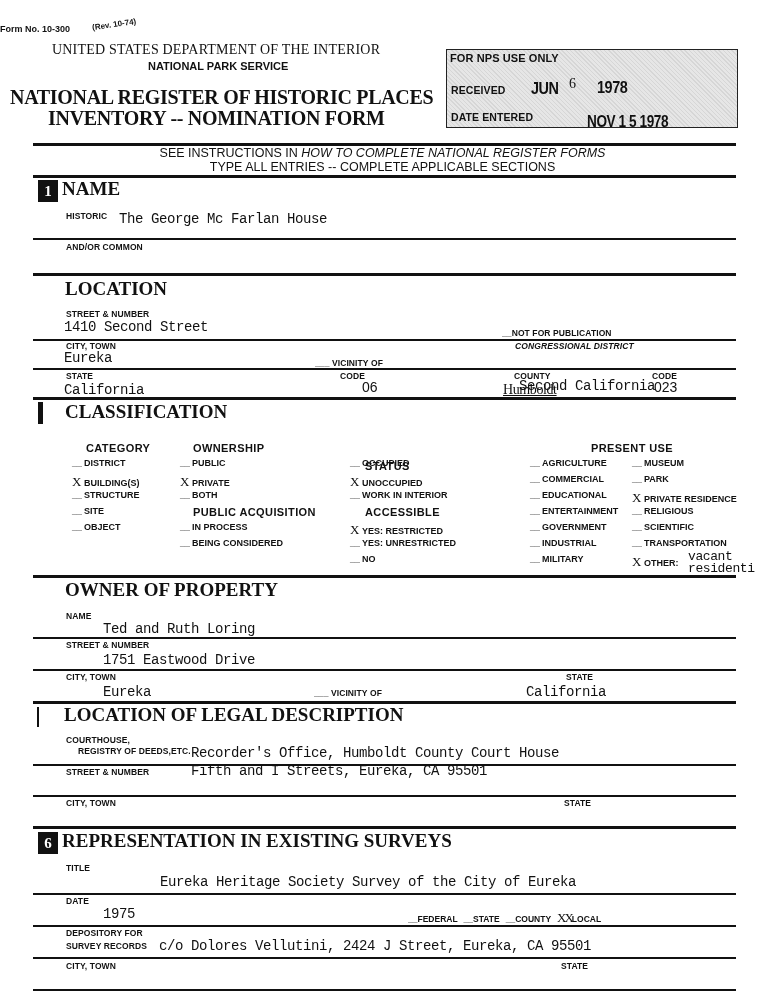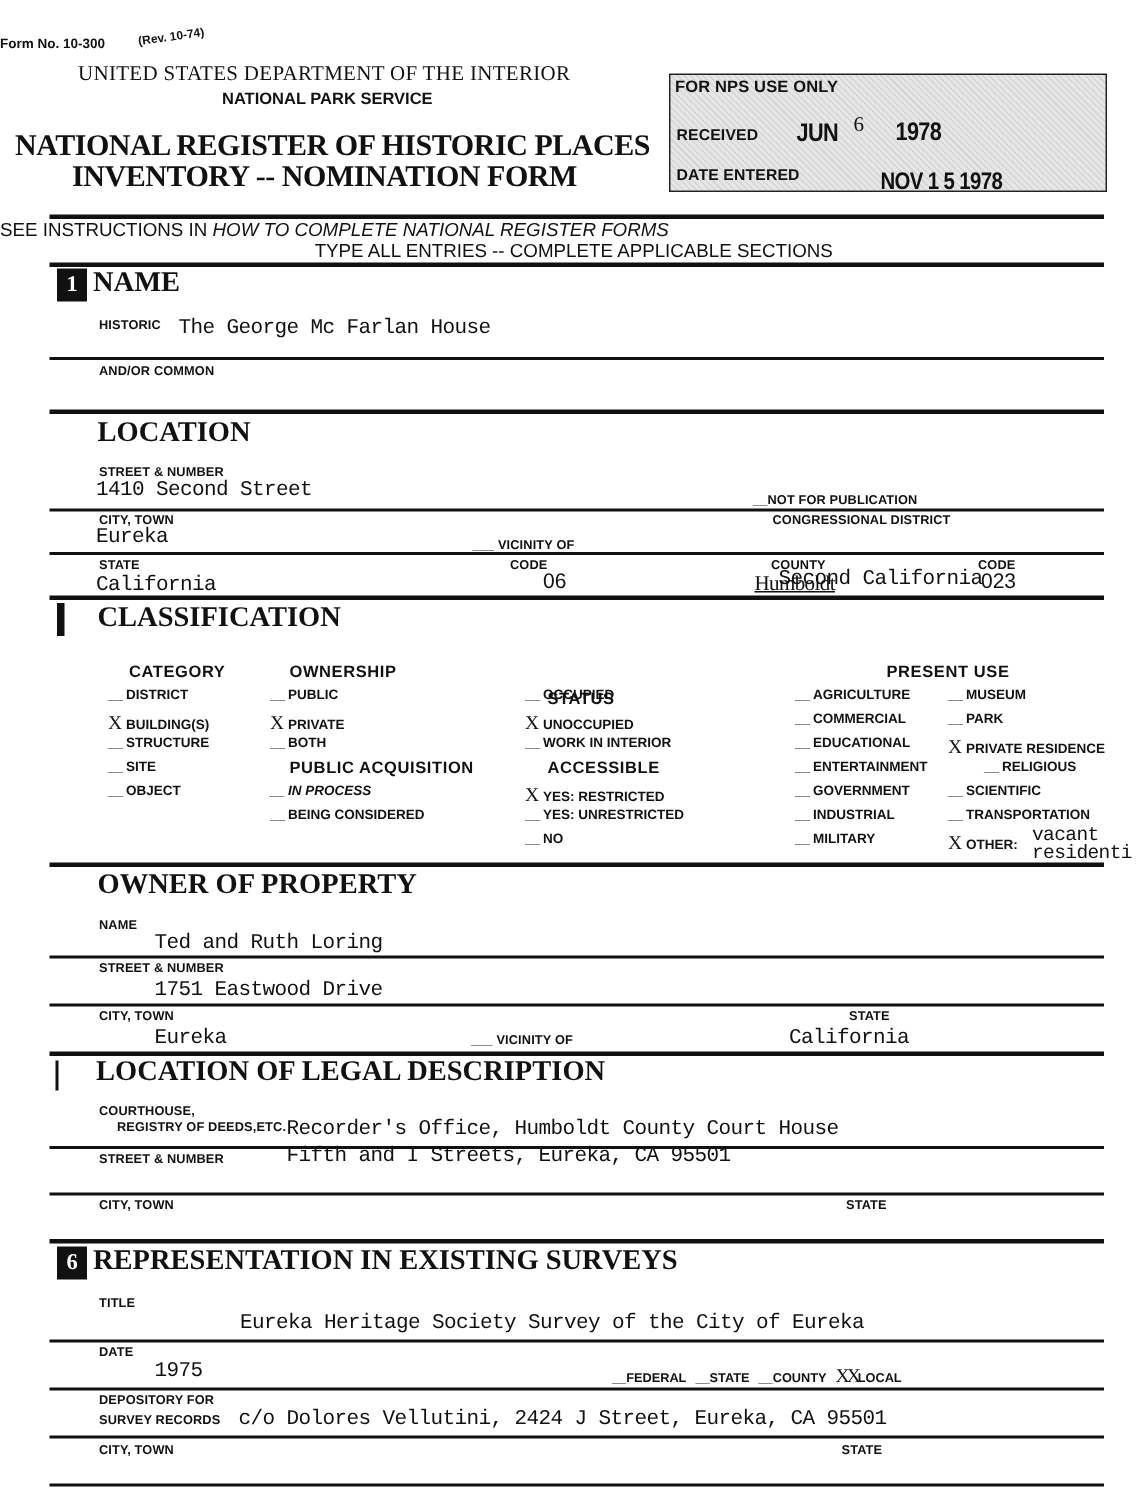--- a/index.html
+++ b/index.html
@@ -35,21 +35,21 @@
   <div class="abs lbl" style="left:3px;top:2px;font-size:11px;">FOR NPS USE ONLY</div>
   <div class="abs lbl" style="left:4px;top:34px;font-size:10.5px;">RECEIVED</div>
   <div class="abs stamp" style="left:84px;top:29px;">JUN</div>
   <div class="abs serif" style="left:122px;top:26px;font-size:14px;">6</div>
   <div class="abs stamp" style="left:150px;top:28px;">1978</div>
   <div class="abs lbl" style="left:4px;top:61px;font-size:10.5px;">DATE ENTERED</div>
   <div class="abs stamp" style="left:140px;top:63px;font-size:16px;">NOV 1 5 1978</div>
 </div>
 
 <div class="rule thick" style="top:143px;"></div>
-<div class="abs sans" style="left:0;width:765px;top:146px;text-align:left;font-size:12.5px;">
+<div class="abs sans" style="left:0;width:765px;top:146px;text-align:center;font-size:12.5px;">
   <span>SEE INSTRUCTIONS IN </span><i>HOW TO COMPLETE NATIONAL REGISTER FORMS</i>
 </div>
 <div class="abs sans" style="left:0;width:765px;top:160px;text-align:center;font-size:12.5px;">TYPE ALL ENTRIES -- COMPLETE APPLICABLE SECTIONS</div>
 <div class="rule thick" style="top:175px;"></div>
 
 <div class="abs sec-title" style="left:38px;top:178px;">
   <span class="sec-num">1</span><span>NAME</span>
 </div>
 <div class="abs lbl" style="left:66px;top:211px;">HISTORIC</div>
 <div class="abs typed" style="left:119px;top:211px;">The George Mc Farlan House</div>
@@ -59,21 +59,21 @@
 
 <div class="rule thick" style="top:273px;"></div>
 <div class="abs sec-title" style="left:65px;top:278px;">LOCATION</div>
 <div class="abs lbl" style="left:66px;top:309px;">STREET &amp; NUMBER</div>
 <div class="abs typed" style="left:64px;top:319px;">1410 Second Street</div>
 <div class="abs lbl" style="left:502px;top:328px;">__NOT FOR PUBLICATION</div>
 <div class="rule thin" style="top:339px;"></div>
 <div class="abs lbl" style="left:66px;top:341px;">CITY, TOWN</div>
 <div class="abs typed" style="left:64px;top:350px;">Eureka</div>
 <div class="abs lbl" style="left:315px;top:358px;">___ VICINITY OF</div>
-<div class="abs lbl" style="left:515px;top:341px;">CONGRESSIONAL DISTRICT</div>
+<div class="abs lbl" style="left:515px;top:341px;font-style:italic;">CONGRESSIONAL DISTRICT</div>
 <div class="abs typed" style="left:519px;top:350px;margin-top:28px;">Second California</div>
 <div class="rule thin" style="top:368px;"></div>
 <div class="abs lbl" style="left:66px;top:371px;">STATE</div>
 <div class="abs typed" style="left:64px;top:382px;">California</div>
 <div class="abs lbl" style="left:340px;top:371px;">CODE</div>
 <div class="abs sans" style="left:362px;top:379px;font-size:14px;">06</div>
 <div class="abs lbl" style="left:514px;top:371px;">COUNTY</div>
 <div class="abs typed" style="left:503px;top:382px;text-decoration:underline;font-family:Liberation Serif, serif;">Humboldt</div>
 <div class="abs lbl" style="left:652px;top:371px;">CODE</div>
 <div class="abs sans" style="left:654px;top:379px;font-size:14px;">023</div>
@@ -94,21 +94,21 @@
     <div class="cb" style="height: 16px;"><span class="mark" style="font-family: &quot;Liberation Sans&quot;, sans-serif; font-size: 9px; font-weight: bold;">__</span><span>SITE</span></div>
     <div class="cb" style="height: 16px;"><span class="mark" style="font-family: &quot;Liberation Sans&quot;, sans-serif; font-size: 9px; font-weight: bold;">__</span><span>OBJECT</span></div>
   </div>
 <div id="col-ownership" class="abs" style="left:180px;top:458px;">
     <div class="cb" style="height: 16px;"><span class="mark" style="font-family: &quot;Liberation Sans&quot;, sans-serif; font-size: 9px; font-weight: bold;">__</span><span>PUBLIC</span></div>
     <div class="cb" style="height: 16px;"><span class="mark">X</span><span>PRIVATE</span></div>
     <div class="cb" style="height: 16px;"><span class="mark" style="font-family: &quot;Liberation Sans&quot;, sans-serif; font-size: 9px; font-weight: bold;">__</span><span>BOTH</span></div>
   </div>
 <div class="abs colhead" style="left:193px;top:506px;text-align:center;">PUBLIC ACQUISITION</div>
 <div id="col-acquisition" class="abs" style="left:180px;top:522px;">
-    <div class="cb" style="height: 16px; font-style: italic;"><span class="mark" style="font-family: &quot;Liberation Sans&quot;, sans-serif; font-size: 9px; font-weight: bold;">__</span><span>IN PROCESS</span></div>
+    <div class="cb" style="height: 16px;"><span class="mark" style="font-family: &quot;Liberation Sans&quot;, sans-serif; font-size: 9px; font-weight: bold;">__</span><span>IN PROCESS</span></div>
     <div class="cb" style="height: 16px;"><span class="mark" style="font-family: &quot;Liberation Sans&quot;, sans-serif; font-size: 9px; font-weight: bold;">__</span><span>BEING CONSIDERED</span></div>
   </div>
 <div id="col-status" class="abs" style="left:350px;top:458px;">
     <div class="cb" style="height: 16px;"><span class="mark" style="font-family: &quot;Liberation Sans&quot;, sans-serif; font-size: 9px; font-weight: bold;">__</span><span>OCCUPIED</span></div>
     <div class="cb" style="height: 16px;"><span class="mark">X</span><span>UNOCCUPIED</span></div>
     <div class="cb" style="height: 16px;"><span class="mark" style="font-family: &quot;Liberation Sans&quot;, sans-serif; font-size: 9px; font-weight: bold;">__</span><span>WORK IN INTERIOR</span></div>
   </div>
 <div class="abs colhead" style="left:365px;top:506px;">ACCESSIBLE</div>
 <div id="col-accessible" class="abs" style="left:350px;top:522px;">
     <div class="cb" style="height: 16px;"><span class="mark">X</span><span>YES: RESTRICTED</span></div>
@@ -121,21 +121,21 @@
     <div class="cb" style="height: 16px;"><span class="mark" style="font-family: &quot;Liberation Sans&quot;, sans-serif; font-size: 9px; font-weight: bold;">__</span><span>EDUCATIONAL</span></div>
     <div class="cb" style="height: 16px;"><span class="mark" style="font-family: &quot;Liberation Sans&quot;, sans-serif; font-size: 9px; font-weight: bold;">__</span><span>ENTERTAINMENT</span></div>
     <div class="cb" style="height: 16px;"><span class="mark" style="font-family: &quot;Liberation Sans&quot;, sans-serif; font-size: 9px; font-weight: bold;">__</span><span>GOVERNMENT</span></div>
     <div class="cb" style="height: 16px;"><span class="mark" style="font-family: &quot;Liberation Sans&quot;, sans-serif; font-size: 9px; font-weight: bold;">__</span><span>INDUSTRIAL</span></div>
     <div class="cb" style="height: 16px;"><span class="mark" style="font-family: &quot;Liberation Sans&quot;, sans-serif; font-size: 9px; font-weight: bold;">__</span><span>MILITARY</span></div>
   </div>
 <div id="col-use2" class="abs" style="left:632px;top:458px;">
     <div class="cb" style="height: 16px;"><span class="mark" style="font-family: &quot;Liberation Sans&quot;, sans-serif; font-size: 9px; font-weight: bold;">__</span><span>MUSEUM</span></div>
     <div class="cb" style="height: 16px;"><span class="mark" style="font-family: &quot;Liberation Sans&quot;, sans-serif; font-size: 9px; font-weight: bold;">__</span><span>PARK</span></div>
     <div class="cb" style="height: 16px;"><span class="mark">X</span><span>PRIVATE RESIDENCE</span></div>
-    <div class="cb" style="height: 16px; margin-left: 24px;"><span class="mark" style="font-family: &quot;Liberation Sans&quot;, sans-serif; font-size: 9px; font-weight: bold;">__</span><span>RELIGIOUS</span></div>
+    <div class="cb" style="height: 16px;"><span class="mark" style="font-family: &quot;Liberation Sans&quot;, sans-serif; font-size: 9px; font-weight: bold;">__</span><span>RELIGIOUS</span></div>
     <div class="cb" style="height: 16px;"><span class="mark" style="font-family: &quot;Liberation Sans&quot;, sans-serif; font-size: 9px; font-weight: bold;">__</span><span>SCIENTIFIC</span></div>
     <div class="cb" style="height: 16px;"><span class="mark" style="font-family: &quot;Liberation Sans&quot;, sans-serif; font-size: 9px; font-weight: bold;">__</span><span>TRANSPORTATION</span></div>
     <div class="cb" style="height: 16px;"><span class="mark">X</span><span>OTHER:</span></div>
   </div>
 <div class="abs typed" style="left:688px;top:551px;font-size:13px;line-height:12px;">
   <div>vacant</div>
   <div style="padding-left:0px;">residenti</div>
 </div>
 <div class="rule thick" style="top:575px;"></div>
 

